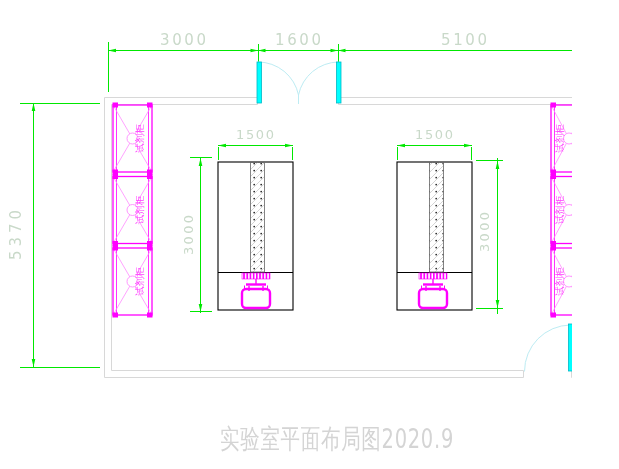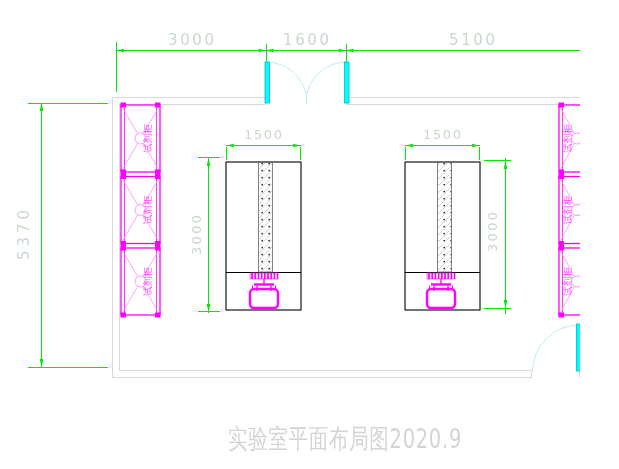--- a/index.html
+++ b/index.html
@@ -1,17 +1,17 @@
 <!DOCTYPE html>
 <html><head>
 <meta charset="utf-8">
 <style>
   html,body{margin:0;padding:0;background:#ffffff;}
   .stage{position:relative;width:572px;height:469px;background:#ffffff;overflow:hidden;
-         font-family:"DejaVu Sans",sans-serif;margin-left:8px;}
+         font-family:"DejaVu Sans",sans-serif;}
   svg{position:absolute;left:0;top:0;}
   text{font-family:"DejaVu Sans",sans-serif;}
   .dimtxt{fill:#c9d9c9;}
   .cabtxt{fill:#ff3dff;}
   .titletxt{fill:#d4d4d4;letter-spacing:1px;}
 </style>
 </head>
 <body>
 
 <div class="stage">

